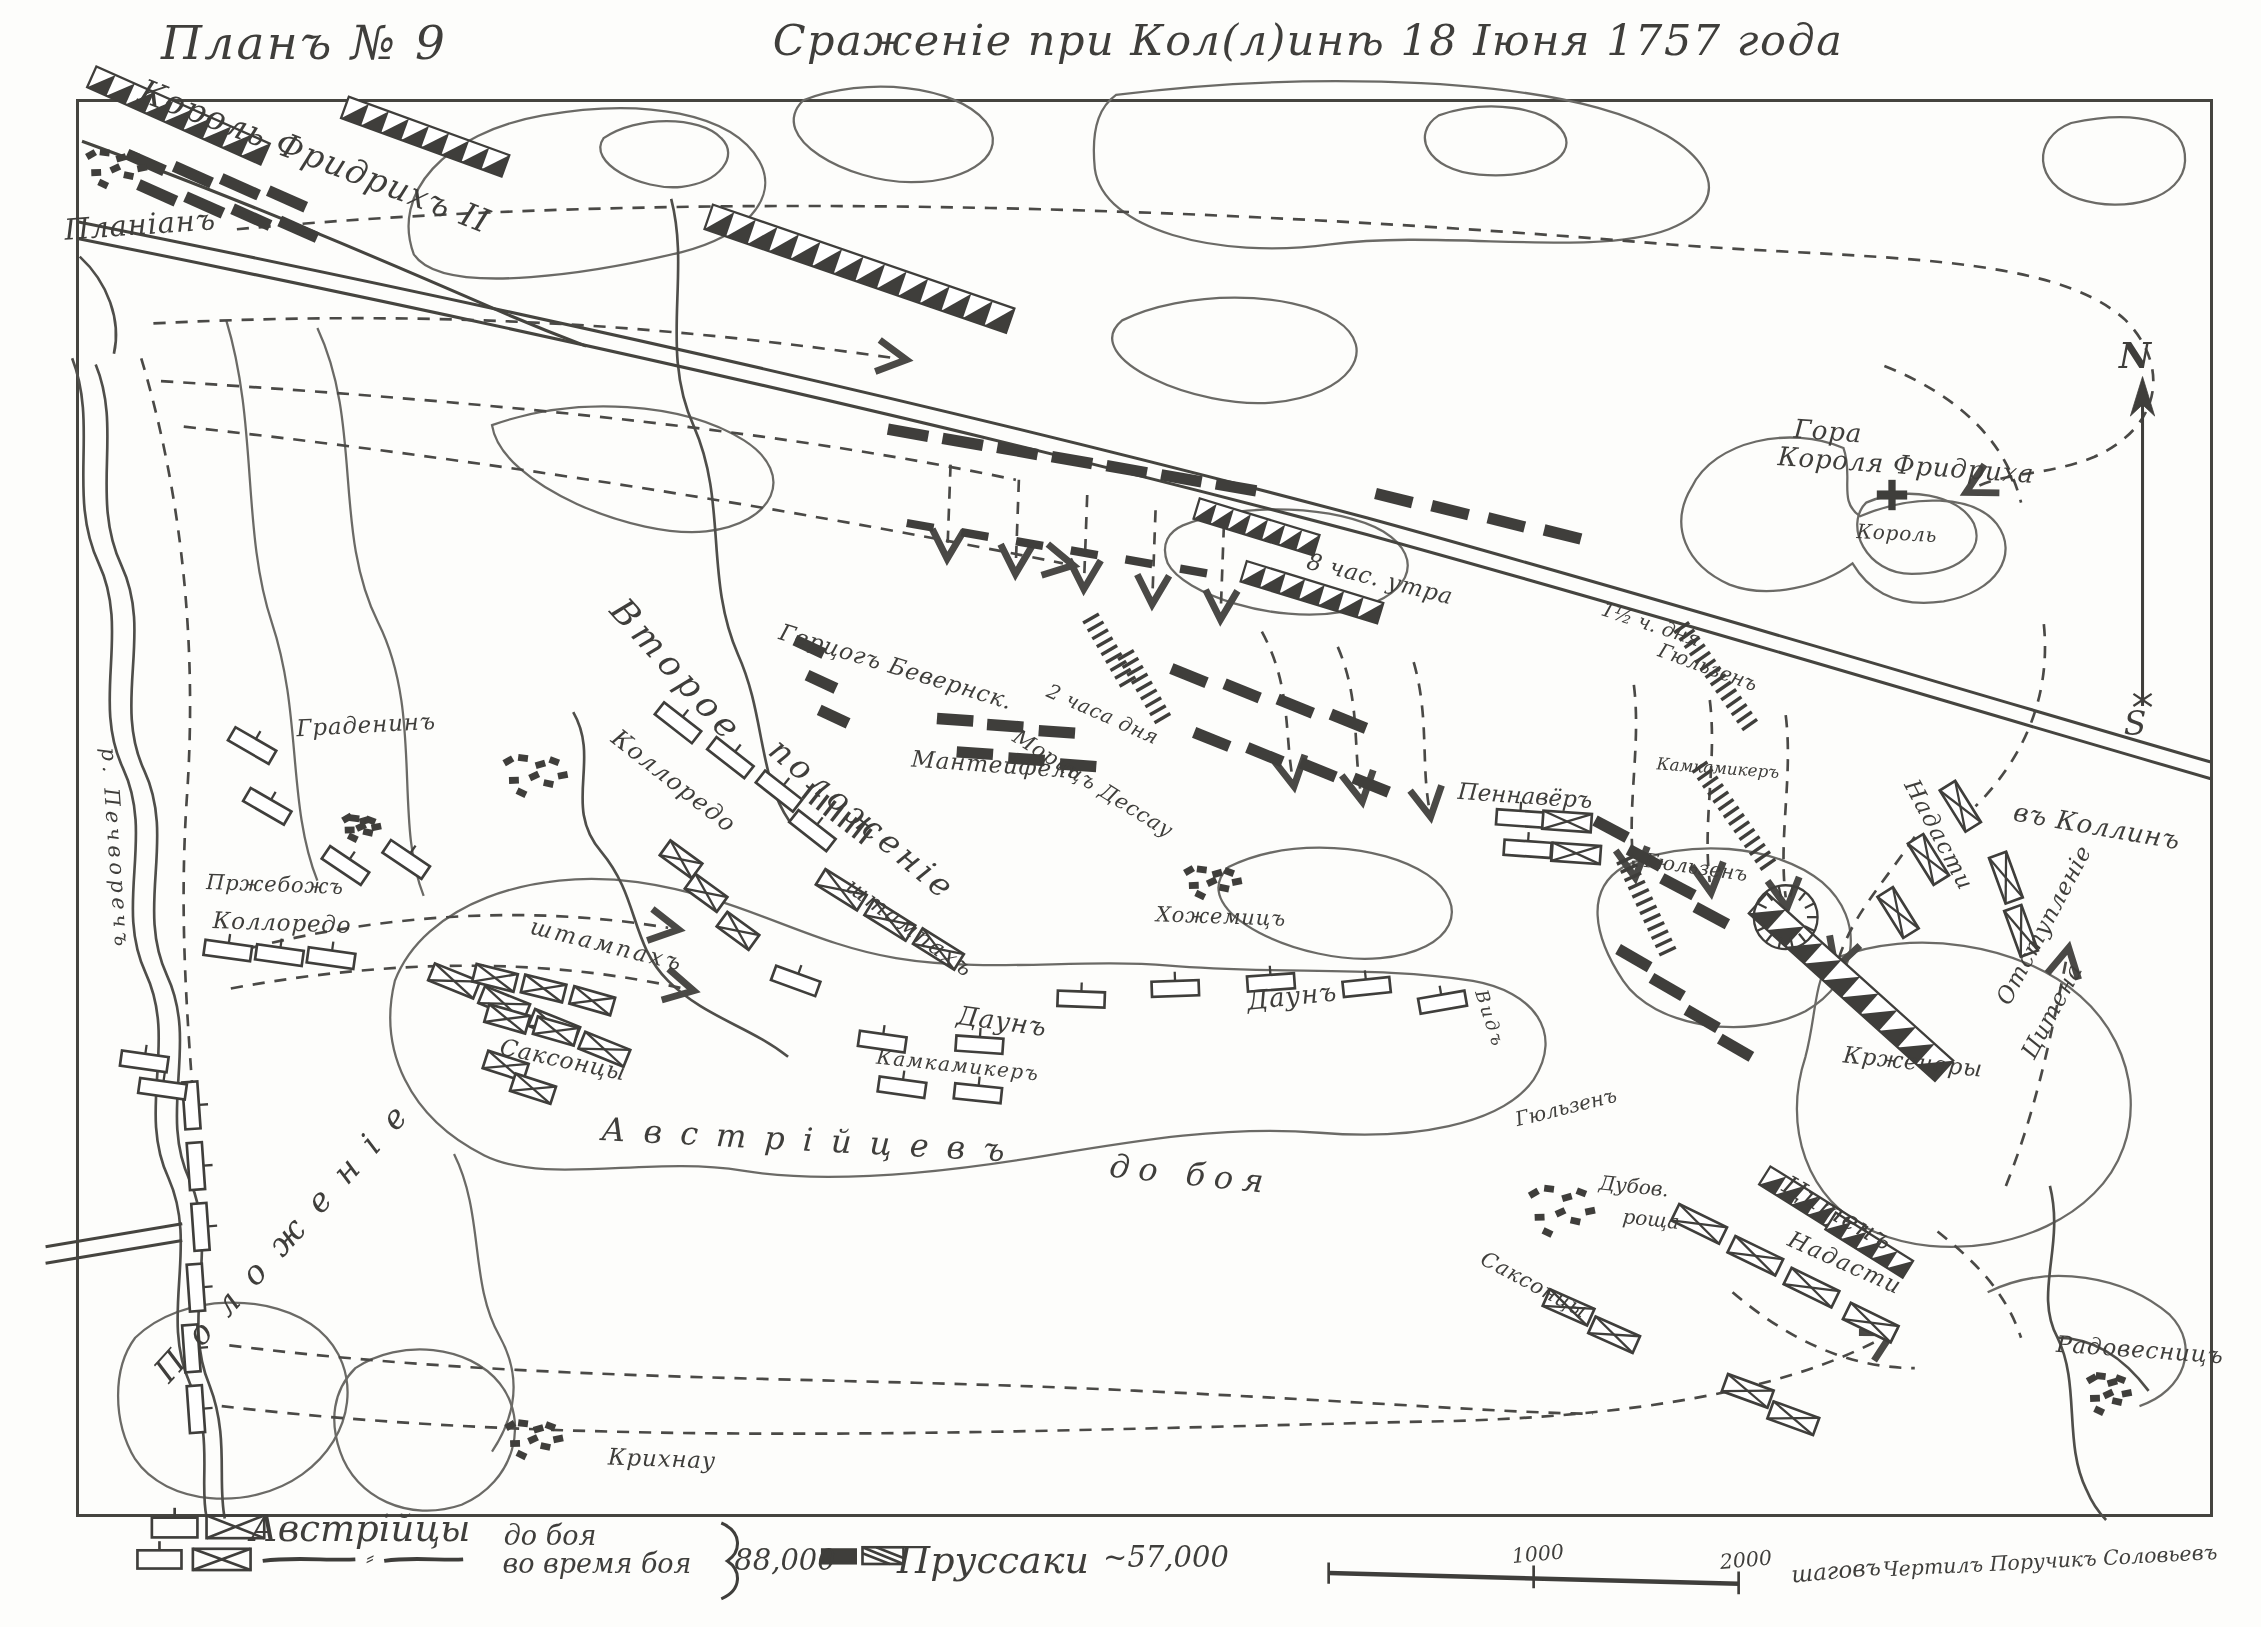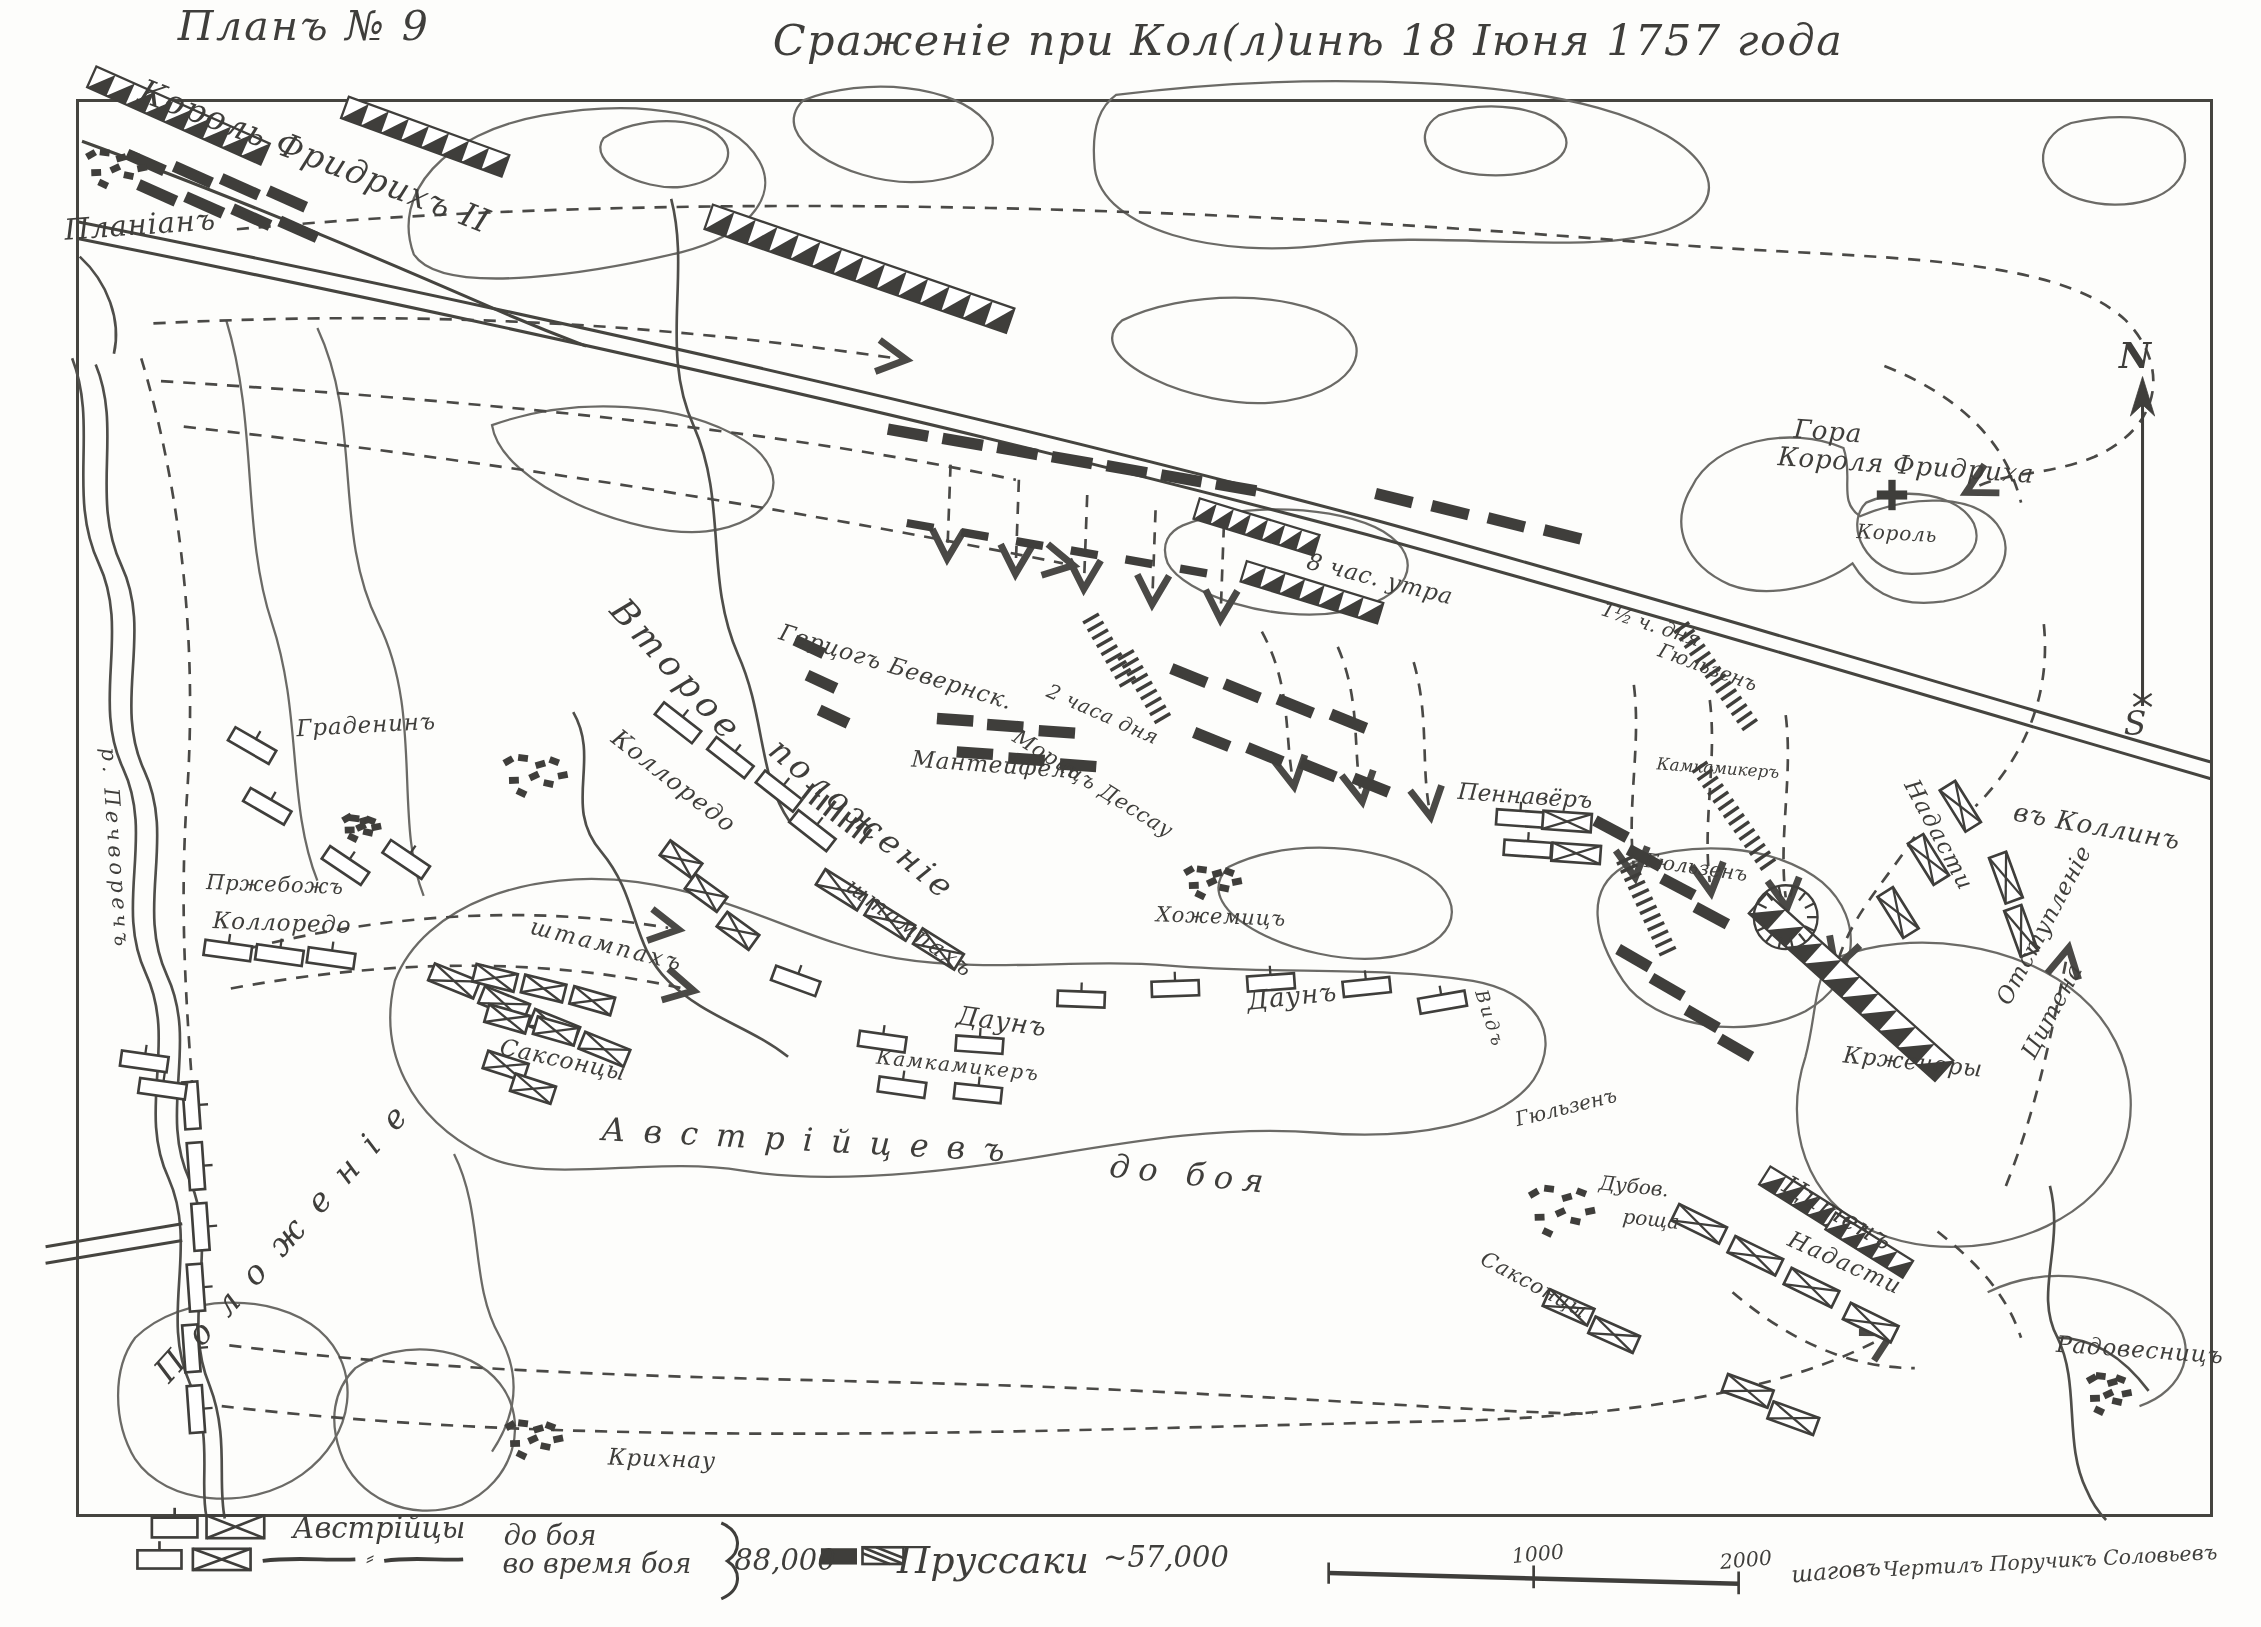--- a/index.html
+++ b/index.html
@@ -4,25 +4,25 @@
 <style>
   html,body{margin:0;padding:0;background:#dddcd8;}
   .page{position:relative;width:2261px;height:1627px;background:#fdfdfb;overflow:hidden;
         font-family:"DejaVu Serif",serif;color:#3f3e3b;}
   .frame{position:absolute;left:76px;top:99px;width:2131px;height:1412px;
          border:3.8px solid #45443f;background:transparent;}
   svg.art{position:absolute;left:0;top:0;width:2261px;height:1627px;}
   .lbl{position:absolute;white-space:nowrap;font-style:italic;color:#3f3e3b;
        transform:translate(-50%,-50%);line-height:1;}
   #labels-layer{position:absolute;left:0;top:0;width:2261px;height:1627px;}
-  #titleL{left:304px;top:26px;font-size:41px;letter-spacing:2.3px;}
+  #titleL{left:304px;top:42px;font-size:47px;letter-spacing:2.3px;}
   #titleR{left:1308px;top:40px;font-size:43px;letter-spacing:1.5px;}
   .compass-n{left:2135px;top:355px;font-size:35px;font-weight:bold;}
   .compass-s{left:2135px;top:723px;font-size:33px;}
-  #lg-aus{left:379px;top:1528px;font-size:29px;}
+  #lg-aus{left:360px;top:1528px;font-size:37px;}
   #lg-before{left:550px;top:1535px;font-size:27px;}
   #lg-during{left:597px;top:1563px;font-size:27px;}
   #lg-ditto{left:370px;top:1557px;font-size:23px;}
   #lg-aus-total{left:785px;top:1560px;font-size:29px;}
   #lg-pru{left:993px;top:1560px;font-size:38px;}
   #lg-pru-total{left:1166px;top:1557px;font-size:29px;}
   #lg-1000{left:1538px;top:1554px;font-size:20.5px;transform:translate(-50%,-50%) rotate(-5deg);}
   #lg-2000{left:1746px;top:1560px;font-size:20.5px;transform:translate(-50%,-50%) rotate(-5deg);}
   #lg-units{left:1836px;top:1571px;font-size:23px;transform:translate(-50%,-50%) rotate(-5deg);}
   #lg-sign{left:2050px;top:1561px;font-size:20.5px;transform:translate(-50%,-50%) rotate(-3deg);}

